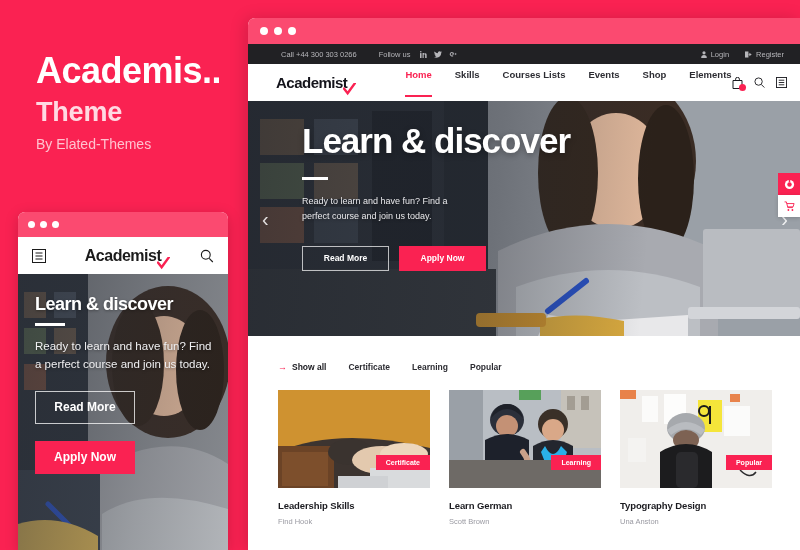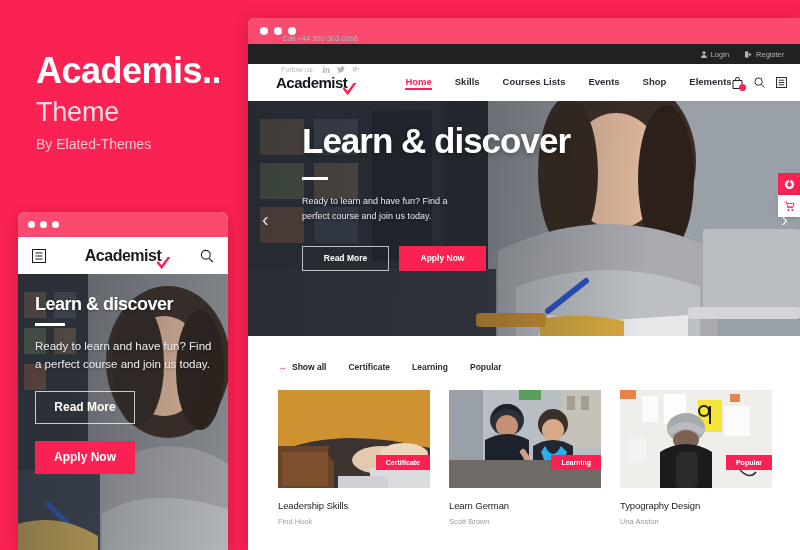--- a/index.html
+++ b/index.html
@@ -20,21 +20,21 @@
   .promo-title {
     font-size: 36px;
     font-weight: bold;
     color: #ffffff;
     letter-spacing: -0.5px;
     line-height: 1.05;
     white-space: nowrap;
   }
   .promo-sub {
     font-size: 27px;
-    font-weight: 400;
+    font-weight: 700;
     color: #ffd9e2;
     margin-top: 7px;
     letter-spacing: -0.2px;
   }
   .promo-by {
     font-size: 14px;
     font-weight: 400;
     color: #ffc2cf;
     margin-top: 8px;
   }
@@ -154,21 +154,21 @@
   
   .topbar {
     height: 20px;
     background: #212124;
     display: flex;
     align-items: center;
     padding: 0 16px 0 33px;
     font-size: 7.5px;
     color: #b6b6ba;
   }
-  .topbar-left { display: flex; align-items: center; gap: 22px; flex-direction: column; }
+  .topbar-left { display: flex; align-items: center; gap: 22px; }
   .topbar-right { margin-left: auto; display: flex; align-items: center; gap: 16px; }
   .tb-item { display: flex; align-items: center; gap: 4px; }
   .social { display: flex; align-items: center; gap: 7px; margin-left: 6px; }
   .social svg { display: block; }
 
   
   .mainnav {
     height: 37px;
     background: #ffffff;
     display: flex;
@@ -183,21 +183,21 @@
     position: relative;
     margin-right: 58px;
   }
   .navlinks { display: flex; align-items: center; gap: 23px; }
   .navlink {
     font-size: 9.5px;
     font-weight: bold;
     color: #2d2d33;
     white-space: nowrap;
     position: relative;
-    padding-bottom: 3px;
+    padding-bottom: 17px;
   }
   .navlink.active { color: #fa2252; }
   .navlink.active::after {
     content: "";
     position: absolute;
     left: 0; right: 0; bottom: 0;
     height: 1.5px; background: #fa2252;
   }
   .navicons { margin-left: auto; display: flex; align-items: center; gap: 11px; }
   .cart-wrap { position: relative; }
@@ -315,21 +315,21 @@
     right: 0; bottom: 18px;
     background: #fa2252;
     color: #ffffff;
     font-size: 7px;
     font-weight: bold;
     padding: 4px 10px;
     white-space: nowrap;
   }
   .card-title {
     font-size: 9.5px;
-    font-weight: normal;
+    font-weight: bold;
     color: #1b1b20;
     margin-top: 12px;
     letter-spacing: -0.1px;
   }
   .card-author {
     font-size: 7.5px;
     color: #9a9aa2;
     margin-top: 6px;
   }
 

